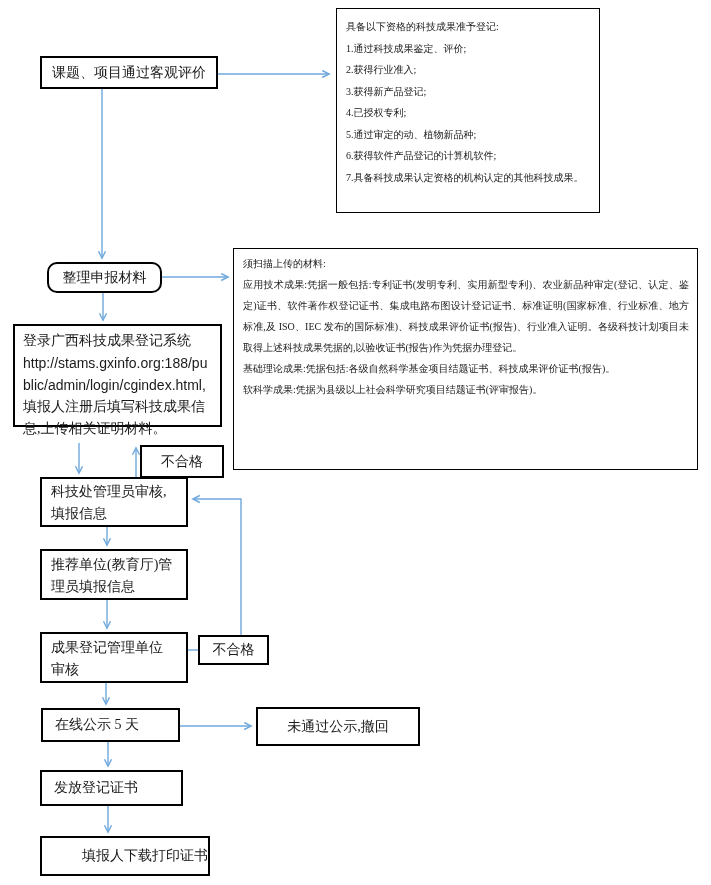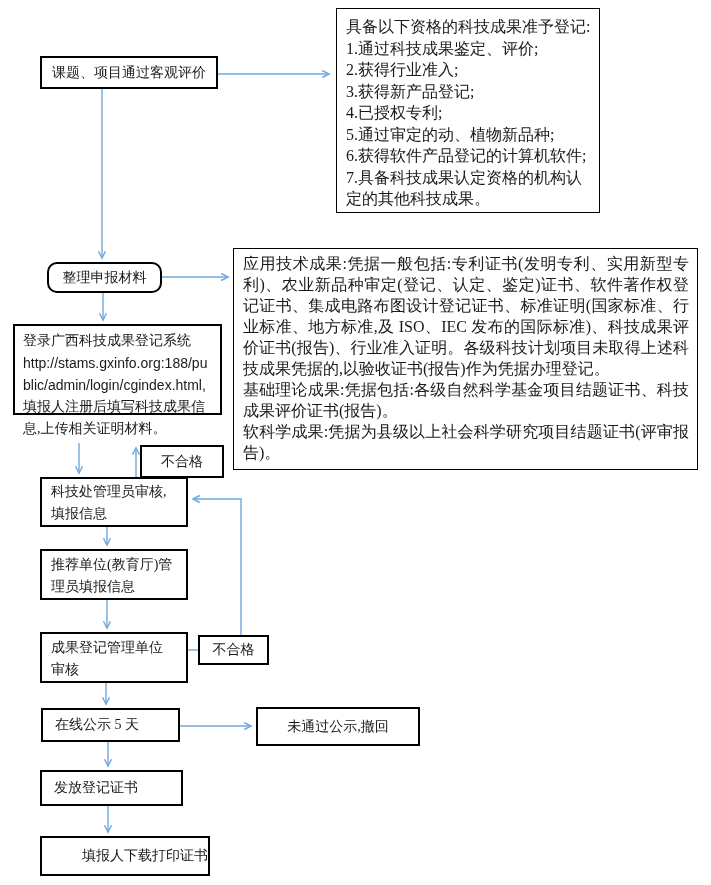--- a/index.html
+++ b/index.html
@@ -11,29 +11,29 @@
   .stage{position:absolute;top:0;left:0;width:711px;height:885px;overflow:hidden;}
   svg.arrows{position:absolute;top:0;left:0;pointer-events:none;}
   .flow-line{stroke:var(--arrow,#6fa8dc);fill:none;stroke-width:1.4px;}
   .arrowhead{stroke:var(--arrow,#6fa8dc);fill:none;stroke-width:1.4px;}
   .box{
     position:absolute;background:#ffffff;border:2px solid #000;
     box-sizing:border-box;font-size:14px;line-height:22px;
   }
   .bigbox{
     position:absolute;background:#ffffff;border:1px solid #000;
-    box-sizing:border-box;font-size:16px;
+    box-sizing:border-box;font-size:10px;
   }
   .center{display:flex;align-items:center;justify-content:center;text-align:center;}
   
   .n-topic{left:40px;top:56px;width:178px;height:33px;}
   .n-qual{left:336px;top:8px;width:264px;height:205px;padding:7px 8px 0 9px;line-height:21.5px;}
   .n-prepare{left:47px;top:262px;width:115px;height:31px;border-radius:10px;}
   .n-scan{left:233px;top:248px;width:465px;height:222px;padding:4px 8px 0 9px;line-height:21px;text-align:justify;}
-  .n-login{left:13px;top:324px;width:209px;height:91px;padding:4px 7px 0 8px;line-height:22px;}
+  .n-login{left:13px;top:324px;width:209px;height:103px;padding:4px 7px 0 8px;line-height:22px;}
   .n-login .url{font-family:"Liberation Sans","DejaVu Sans",sans-serif;word-break:break-all;display:block;}
   .n-login .intro,.n-login .rest{display:block;}
   .n-login .rest{display:inline;text-align:center;}
   .n-fail1{left:140px;top:445px;width:84px;height:33px;}
   .n-dept{left:40px;top:477px;width:148px;height:50px;padding:2px 9px 0 9px;}
   .n-recommend{left:40px;top:549px;width:148px;height:51px;padding:3px 9px 0 9px;}
   .n-registry{left:40px;top:632px;width:148px;height:51px;padding:3px 19px 0 9px;}
   .n-fail2{left:198px;top:635px;width:71px;height:30px;}
   .n-publicity{left:41px;top:708px;width:139px;height:34px;line-height:30px;padding:0 0 0 12px;}
   .n-withdraw{left:256px;top:707px;width:164px;height:39px;}
@@ -82,20 +82,21 @@
     <div class="qual-line">5.通过审定的动、植物新品种;</div>
     <div class="qual-line">6.获得软件产品登记的计算机软件;</div>
     <div class="qual-line">7.具备科技成果认定资格的机构认定的其他科技成果。</div>
   </div>
 
   <div class="box center n-prepare">
     <span>整理申报材料</span>
   </div>
 
   <div class="bigbox n-scan">
+    <div>须扫描上传的材料:</div>
     <div class="scan-section"><b>应用技术成果:</b><span>凭据一般包括:专利证书(发明专利、实用新型专利)、农业新品种审定(登记、认定、鉴定)证书、软件著作权登记证书、集成电路布图设计登记证书、标准证明(国家标准、行业标准、地方标准,及 ISO、IEC 发布的国际标准)、科技成果评价证书(报告)、行业准入证明。各级科技计划项目未取得上述科技成果凭据的,以验收证书(报告)作为凭据办理登记。</span></div>
     <div class="scan-section"><b>基础理论成果:</b><span>凭据包括:各级自然科学基金项目结题证书、科技成果评价证书(报告)。</span></div>
     <div class="scan-section"><b>软科学成果:</b><span>凭据为县级以上社会科学研究项目结题证书(评审报告)。</span></div>
   </div>
 
   <div class="box n-login">
     <span class="intro">登录广西科技成果登记系统</span><span class="url">http://stams.gxinfo.org:188/public/admin/login/cgindex.html,</span><span class="rest">填报人注册后填写科技成果信息,上传相关证明材料。</span>
   </div>
 
   <div class="box center n-fail1">

